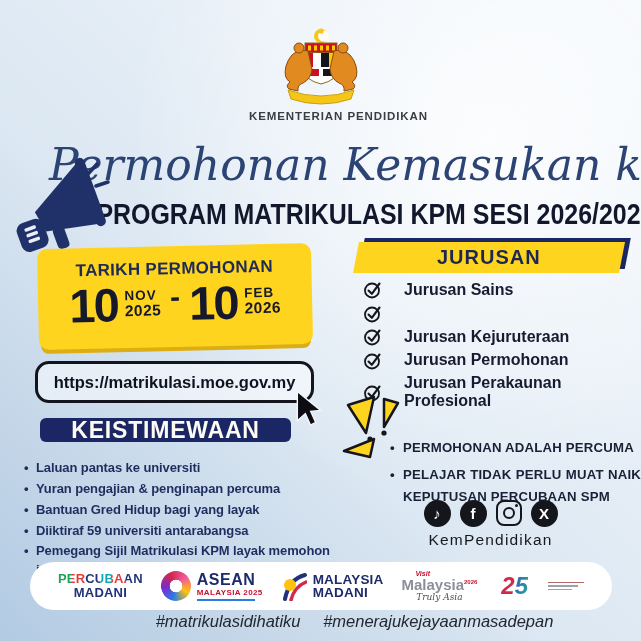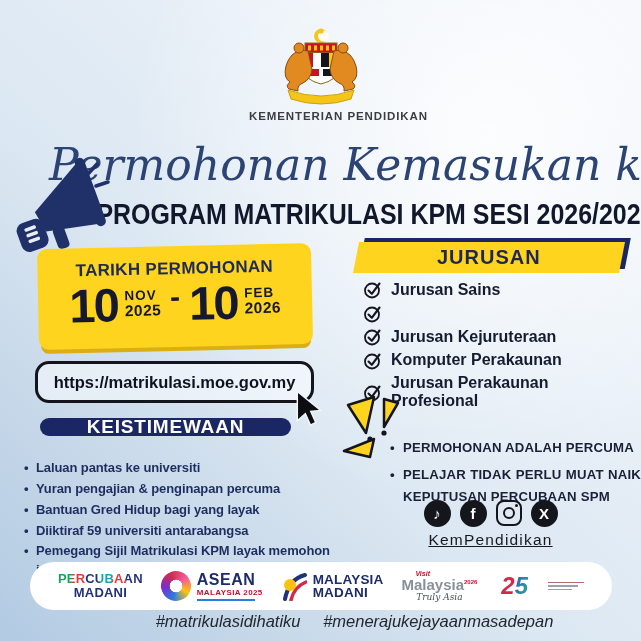--- a/index.html
+++ b/index.html
@@ -32,54 +32,54 @@
   .my{display:flex;flex-direction:column;line-height:1.08;text-align:left;font-weight:800;}
   .my .mon{font-size:13.5px;letter-spacing:1px;}
   .my .yr{font-size:15.5px;letter-spacing:.5px;}
   .dash{font-size:30px;font-weight:900;margin:-14px 2px 0 2px;}
   
   .url-box{left:35px;top:361px;width:279px;height:42px;border:3.5px solid #14151c;border-radius:14px;
     background:rgba(252,254,255,.55);display:flex;align-items:center;justify-content:center;
     font-size:16.5px;font-weight:700;color:#0f1220;box-sizing:border-box;}
   .cursor{left:291px;top:390px;}
   
-  .keist-banner{left:40px;top:418px;width:251px;height:18px;background:#1b2765;border-radius:12px;
-    display:flex;align-items:center;justify-content:center;color:#fdfcf2;font-size:19px;
+  .keist-banner{left:40px;top:418px;width:251px;height:24px;background:#1b2765;border-radius:6px;
+    display:flex;align-items:center;justify-content:center;color:#fdfcf2;font-size:23px;
     font-weight:700;letter-spacing:.8px;}
   .keist-list{left:23px;top:459px;width:312px;margin:0;padding:0;list-style:none;
     font-size:13px;font-weight:700;line-height:1.45;letter-spacing:-.1px;color:#1e2d5f;}
   .keist-list li{position:relative;padding-left:13px;margin-bottom:2px;}
   .keist-list li::before{content:"•";position:absolute;left:1px;top:0;}
   
   .jurusan-banner{left:356px;top:242px;width:266px;height:31px;background:#ffd41f;
     transform:skewX(-11deg);box-shadow:5px -4px 0 #1b2765;display:flex;align-items:center;
     justify-content:center;}
   .jurusan-banner>span{transform:skewX(11deg);font-size:20px;font-weight:800;letter-spacing:1px;color:#1c2752;}
   .jurusan-list{left:363px;top:280px;width:272px;margin:0;padding:0;list-style:none;}
-  .jurusan-list li{display:flex;align-items:center;gap:9px;margin-bottom:4.5px;
+  .jurusan-list li{display:flex;align-items:center;gap:22px;margin-bottom:4.5px;
     font-size:16px;font-weight:700;color:#161b30;}
   .check-icon{flex:0 0 auto;}
   
   .notes{left:381px;top:429px;width:252px;margin:8px;padding:0;list-style:none;
     font-size:13.2px;font-weight:700;letter-spacing:.2px;line-height:1.65;color:#1a2036;
     text-align:justify;}
   .notes li{position:relative;padding-left:14px;margin-bottom:5px;}
   .notes li::before{content:"•";position:absolute;left:1px;top:0;}
   
   .social-row{left:388px;top:500px;width:205px;display:flex;justify-content:center;gap:9px;}
   .s-icon{width:27px;height:27px;border-radius:50%;background:#15161b;color:#fff;display:flex;
     align-items:center;justify-content:center;font-size:15px;font-weight:700;cursor:pointer;}
   .s-icon.insta{background:transparent;border:2.5px solid #15161b;border-radius:8px;
     width:22px;height:22px;position:relative;}
   .s-icon.insta::before{content:"";position:absolute;left:5px;top:5px;width:8px;height:8px;
     border:2.5px solid #15161b;border-radius:50%;}
   .s-icon.insta::after{content:"";position:absolute;right:2px;top:2px;width:3px;height:3px;
     border-radius:50%;background:#15161b;}
   .social-handle{left:388px;top:531px;width:205px;text-align:center;font-size:15.5px;
-    font-weight:500;letter-spacing:1.2px;color:#17191e;text-decoration:underline;}
+    font-weight:500;letter-spacing:1.2px;color:#17191e;}
   
   .logo-bar{left:30px;top:562px;width:582px;height:48px;background:#ffffff;border-radius:24px;
     display:flex;align-items:center;justify-content:space-evenly;padding:0 10px;box-sizing:border-box;}
   .lg{display:flex;align-items:center;gap:6px;}
   .gen-txt{text-align:center;font-size:13px;font-weight:800;line-height:1.05;letter-spacing:.2px;}
   .gen-l1{background:linear-gradient(90deg,#1ca05a 0 16%,#e23a3a 16% 32%,#20327a 32% 50%,#12a7b0 50% 64%,#e23a3a 64% 80%,#20327a 80% 100%);
     -webkit-background-clip:text;background-clip:text;color:transparent;}
   .gen-l2{color:#20327a;}
   .asean-swirl{width:30px;height:30px;border-radius:50%;transform:rotate(-25deg);
     background:radial-gradient(circle at 50% 50%,#fff 0 29%,rgba(255,255,255,0) 31%),
@@ -228,21 +228,21 @@
         <circle cx="9" cy="10.5" r="7" fill="none" stroke="#15151d" stroke-width="1.8"></circle>
         <path d="M5.5 10.5 L8.8 13.8 L16.5 3.5" fill="none" stroke="#15151d" stroke-width="2.1" stroke-linecap="round" stroke-linejoin="round"></path>
       </svg>
       <span>Jurusan Kejuruteraan</span>
     </li>
     <li>
       <svg class="check-icon" width="19" height="19" viewBox="0 0 19 19">
         <circle cx="9" cy="10.5" r="7" fill="none" stroke="#15151d" stroke-width="1.8"></circle>
         <path d="M5.5 10.5 L8.8 13.8 L16.5 3.5" fill="none" stroke="#15151d" stroke-width="2.1" stroke-linecap="round" stroke-linejoin="round"></path>
       </svg>
-      <span>Komputer Perakaunan</span>
+      <span>Jurusan Permohonan</span>
     </li>
     <li>
       <svg class="check-icon" width="19" height="19" viewBox="0 0 19 19">
         <circle cx="9" cy="10.5" r="7" fill="none" stroke="#15151d" stroke-width="1.8"></circle>
         <path d="M5.5 10.5 L8.8 13.8 L16.5 3.5" fill="none" stroke="#15151d" stroke-width="2.1" stroke-linecap="round" stroke-linejoin="round"></path>
       </svg>
       <span>Jurusan Perakaunan Profesional</span>
     </li>
   </ul>
 

